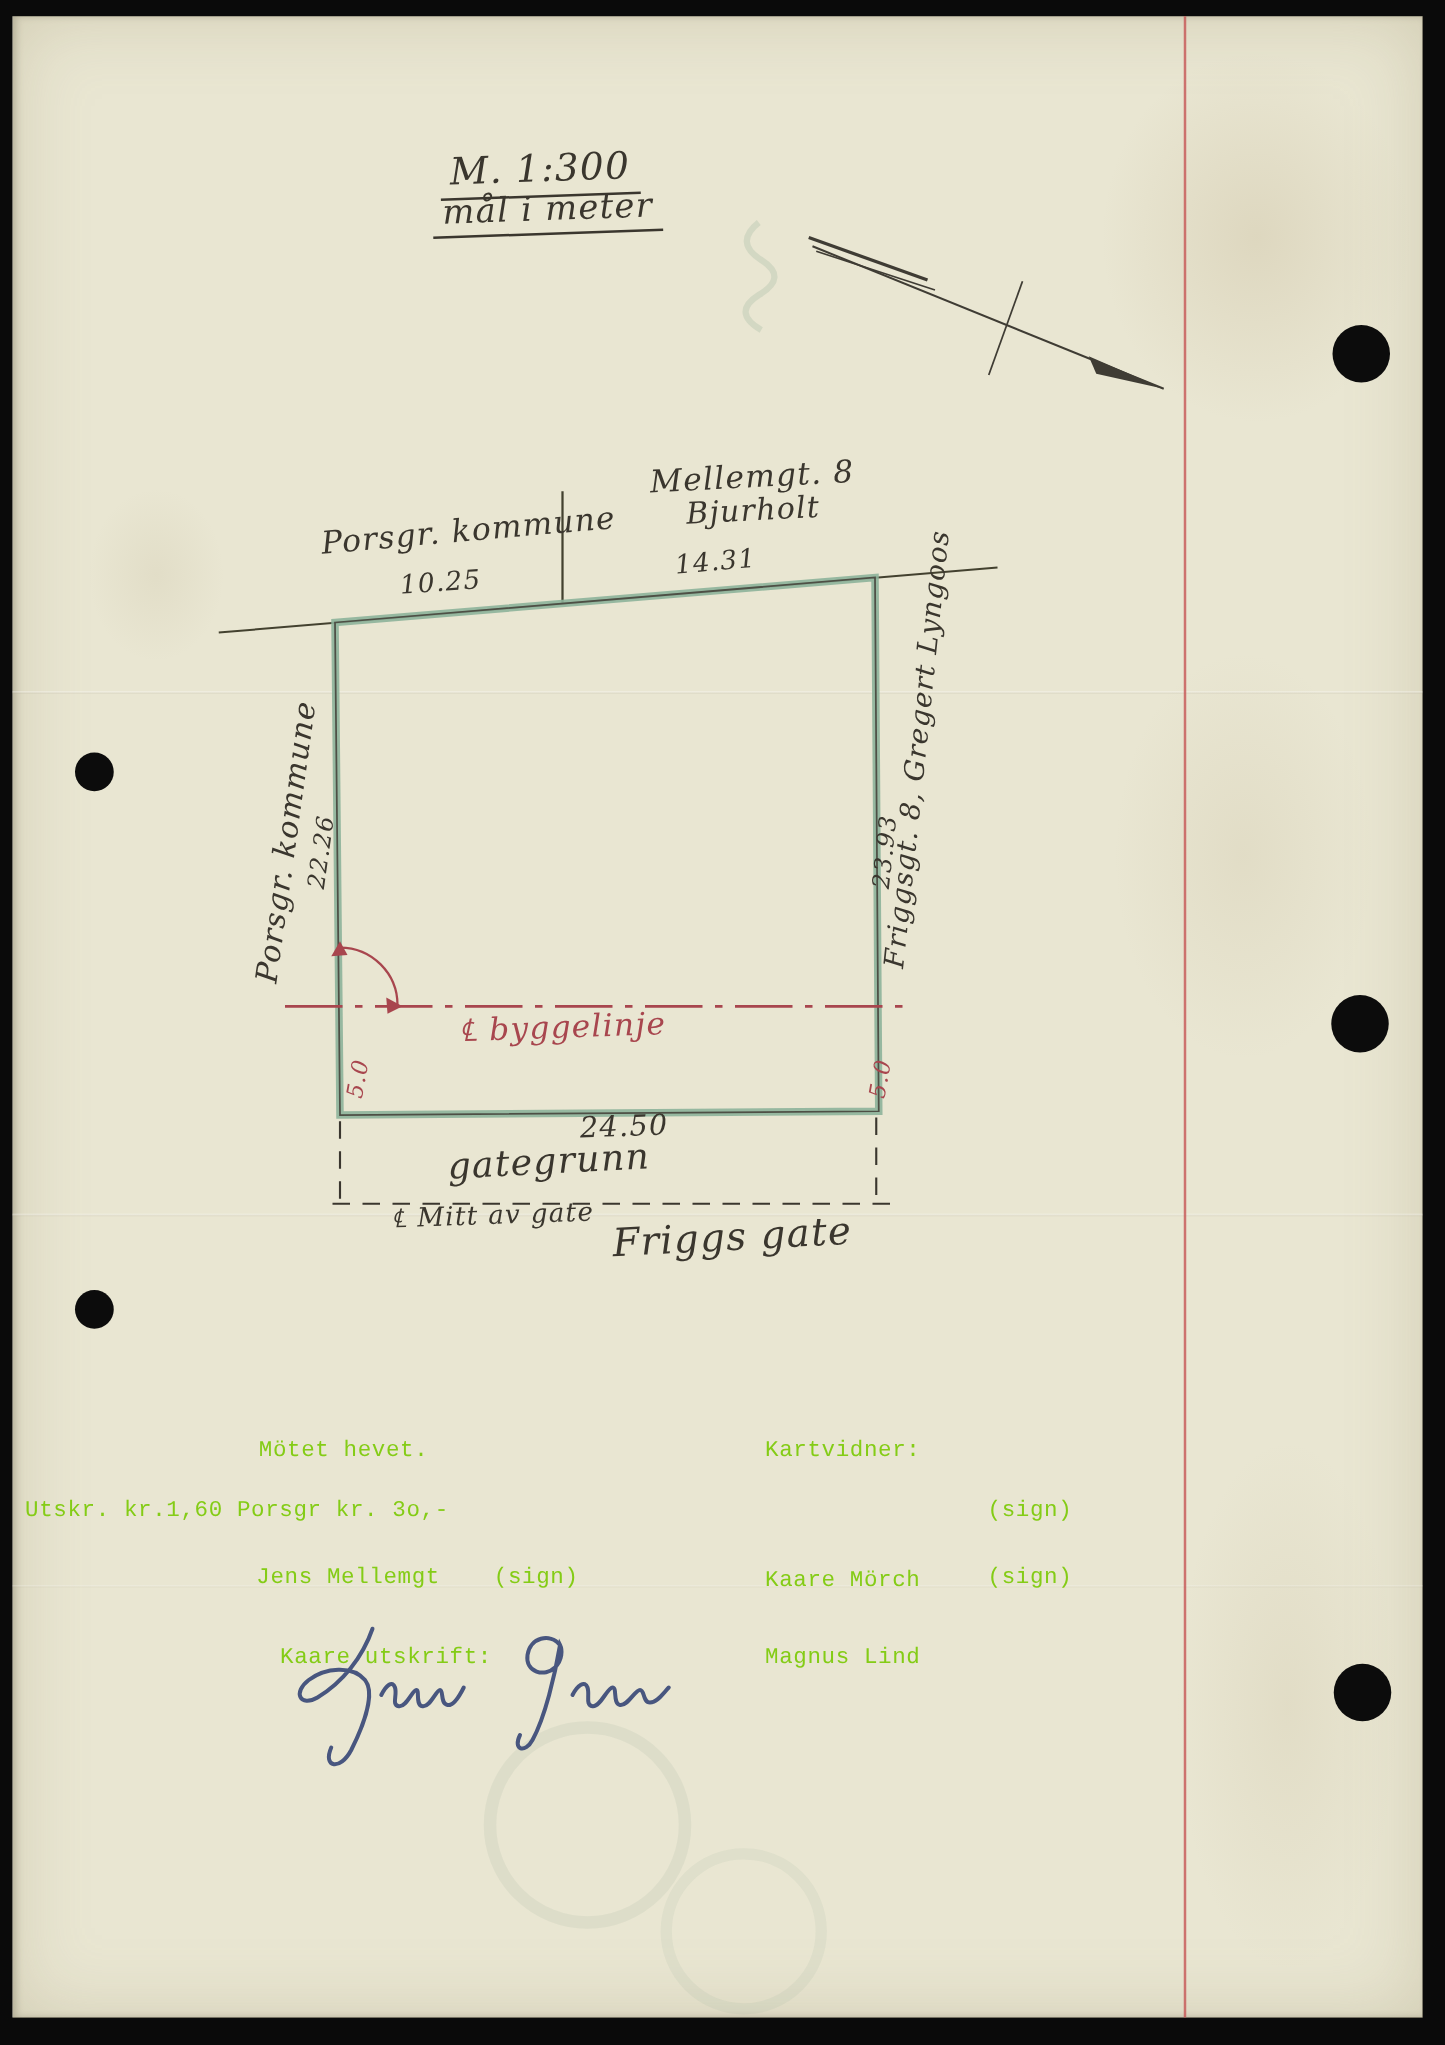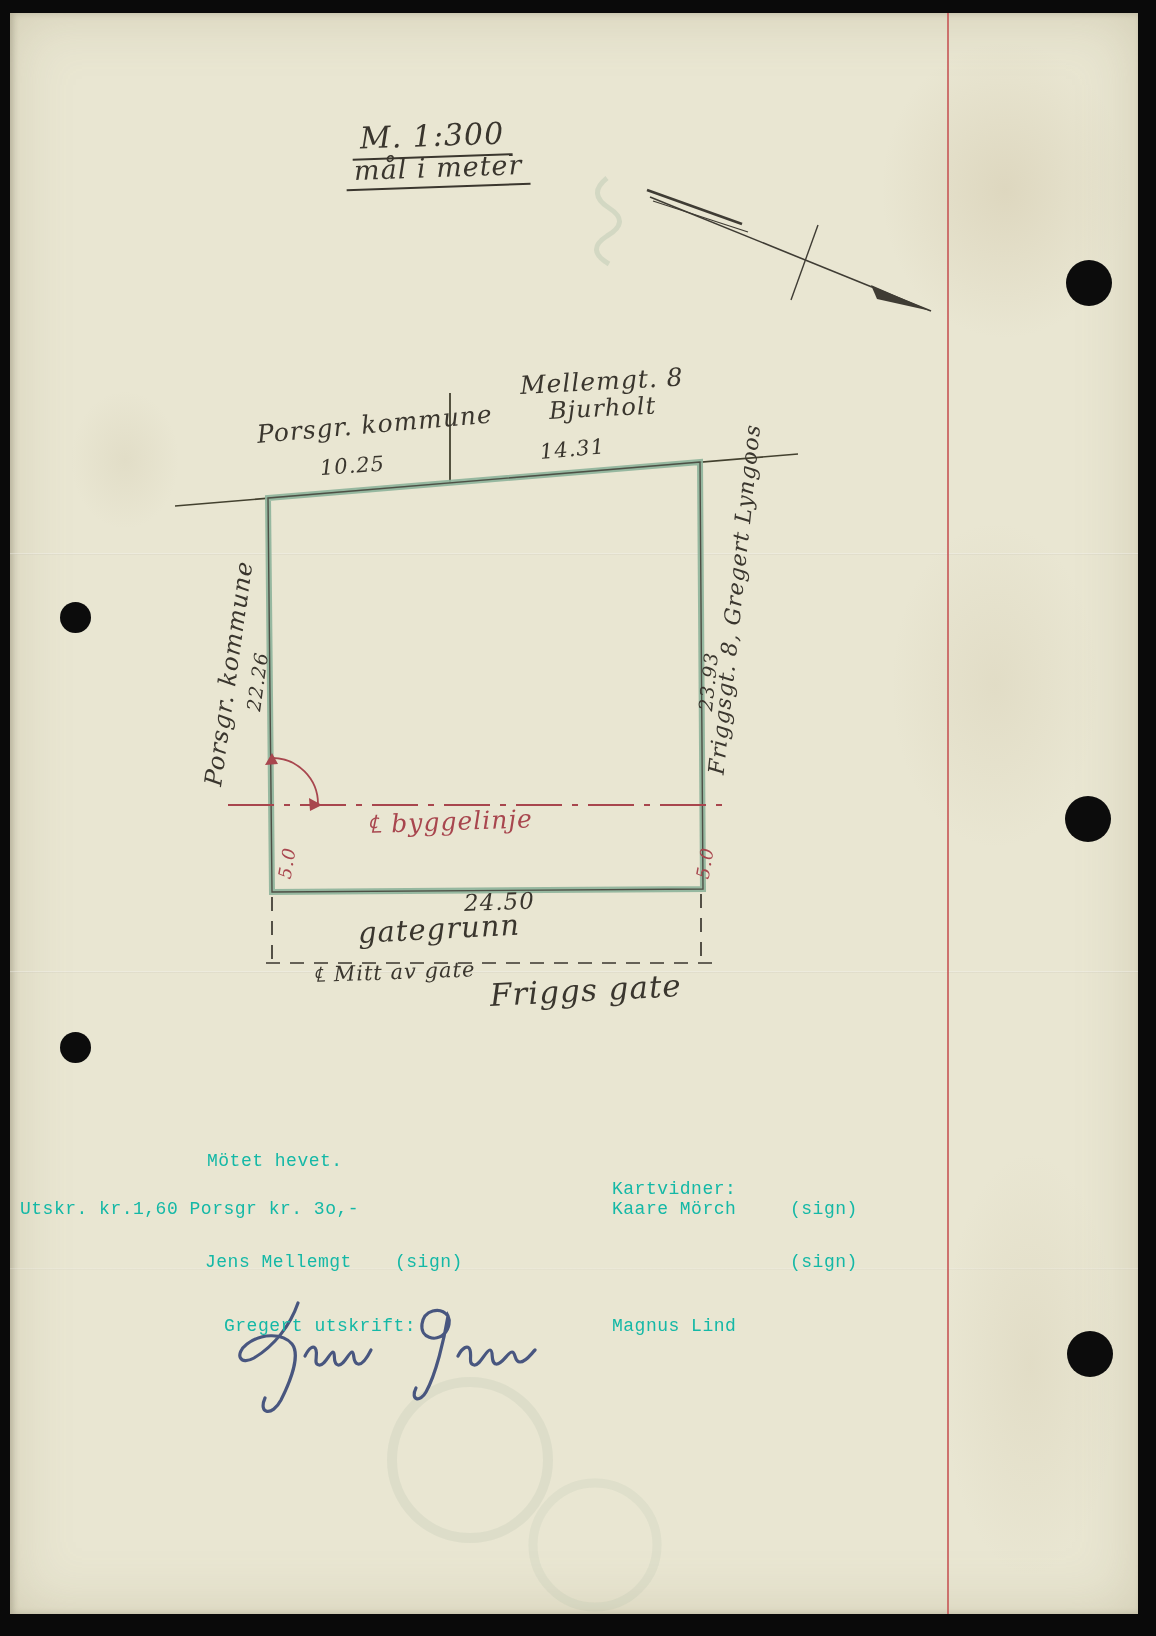--- a/index.html
+++ b/index.html
@@ -11,21 +11,21 @@
   .crease{position:absolute;left:10px;width:1128px;height:2px;pointer-events:none;
           background:linear-gradient(to bottom,rgba(255,255,255,.45),rgba(120,110,85,.12));}
   .margin-line{position:absolute;left:947px;top:13px;width:2px;height:1601px;background:rgba(198,85,85,.8);}
   .hole{position:absolute;background:#0c0c0c;border-radius:50%;}
   svg.draw{position:absolute;left:0;top:0;}
   .lbl{position:absolute;white-space:nowrap;color:#3a362e;font-style:italic;
        font-family:"DejaVu Serif",serif;letter-spacing:1px;}
   .rot{transform-origin:left center;}
   .red{color:#a8464e;}
   .underlined{display:inline-block;border-bottom:2px solid #3a362e;padding:0 8px 3px 8px;}
-  .mono{position:absolute;white-space:pre;color:#14b8a6;font-style:normal;
+  .mono{position:absolute;white-space:pre;color:#84cc16;font-style:normal;
         font-family:"Liberation Mono","DejaVu Sans Mono",monospace;font-size:18px;letter-spacing:.5px;}
 </style>
 </head>
 <body>
 
 <div class="screen">
 
   <div class="paper"></div>
 
   <div class="stain" style="left:880px;top:40px;width:250px;height:300px;background:radial-gradient(ellipse at center,rgba(176,156,116,.20),rgba(176,156,116,0) 70%);"></div>
@@ -108,32 +108,32 @@
   <div class="lbl red rot" style="left:367px;top:806px;font-size:25px;transform:rotate(-2deg);">℄ byggelinje</div>
   <div class="lbl red rot" style="left:284px;top:868px;font-size:18px;transform:rotate(-80deg);">5.0</div>
   <div class="lbl red rot" style="left:702px;top:868px;font-size:18px;transform:rotate(-80deg);">5.0</div>
 
   <div class="lbl rot" style="left:464px;top:890px;font-size:23px;transform:rotate(-2deg);">24.50</div>
   <div class="lbl rot" style="left:358px;top:916px;font-size:29px;transform:rotate(-3deg);">gategrunn</div>
   <div class="lbl rot" style="left:313px;top:960px;font-size:21px;transform:rotate(-2deg);">℄ Mitt av gate</div>
   <div class="lbl rot" style="left:490px;top:977px;font-size:31px;transform:rotate(-3deg);">Friggs gate</div>
 
   <div class="mono" style="left:207px;top:1151px;">Mötet hevet.</div>
-  <div class="mono" style="left:612px;top:1151px;margin-top:28px;">Kartvidner:</div>
+  <div class="mono" style="left:612px;top:1151px;">Kartvidner:</div>
 
   <div class="mono" style="left:20px;top:1199px;">Utskr. kr.1,60 Porsgr kr. 3o,-</div>
-  <div class="mono" style="left:612px;top:1199px;">Kaare Mörch</div>
+  <div class="mono" style="left:612px;top:1255px;">Kaare Mörch</div>
   <div class="mono" style="left:790px;top:1199px;">(sign)</div>
 
   <div class="mono" style="left:205px;top:1252px;">Jens Mellemgt</div>
   <div class="mono" style="left:395px;top:1252px;">(sign)</div>
   <div class="mono" style="left:612px;top:1316px;">Magnus Lind</div>
   <div class="mono" style="left:790px;top:1252px;">(sign)</div>
 
-  <div class="mono" style="left:224px;top:1316px;">Gregert utskrift:</div>
+  <div class="mono" style="left:224px;top:1316px;">Kaare utskrift:</div>
 
   <div class="hole" style="left:1066px;top:260px;width:46px;height:46px;"></div>
   <div class="hole" style="left:1065px;top:796px;width:46px;height:46px;"></div>
   <div class="hole" style="left:1067px;top:1331px;width:46px;height:46px;"></div>
   <div class="hole" style="left:60px;top:602px;width:31px;height:31px;"></div>
   <div class="hole" style="left:60px;top:1032px;width:31px;height:31px;"></div>
 
 </div>
 
 </body></html>

